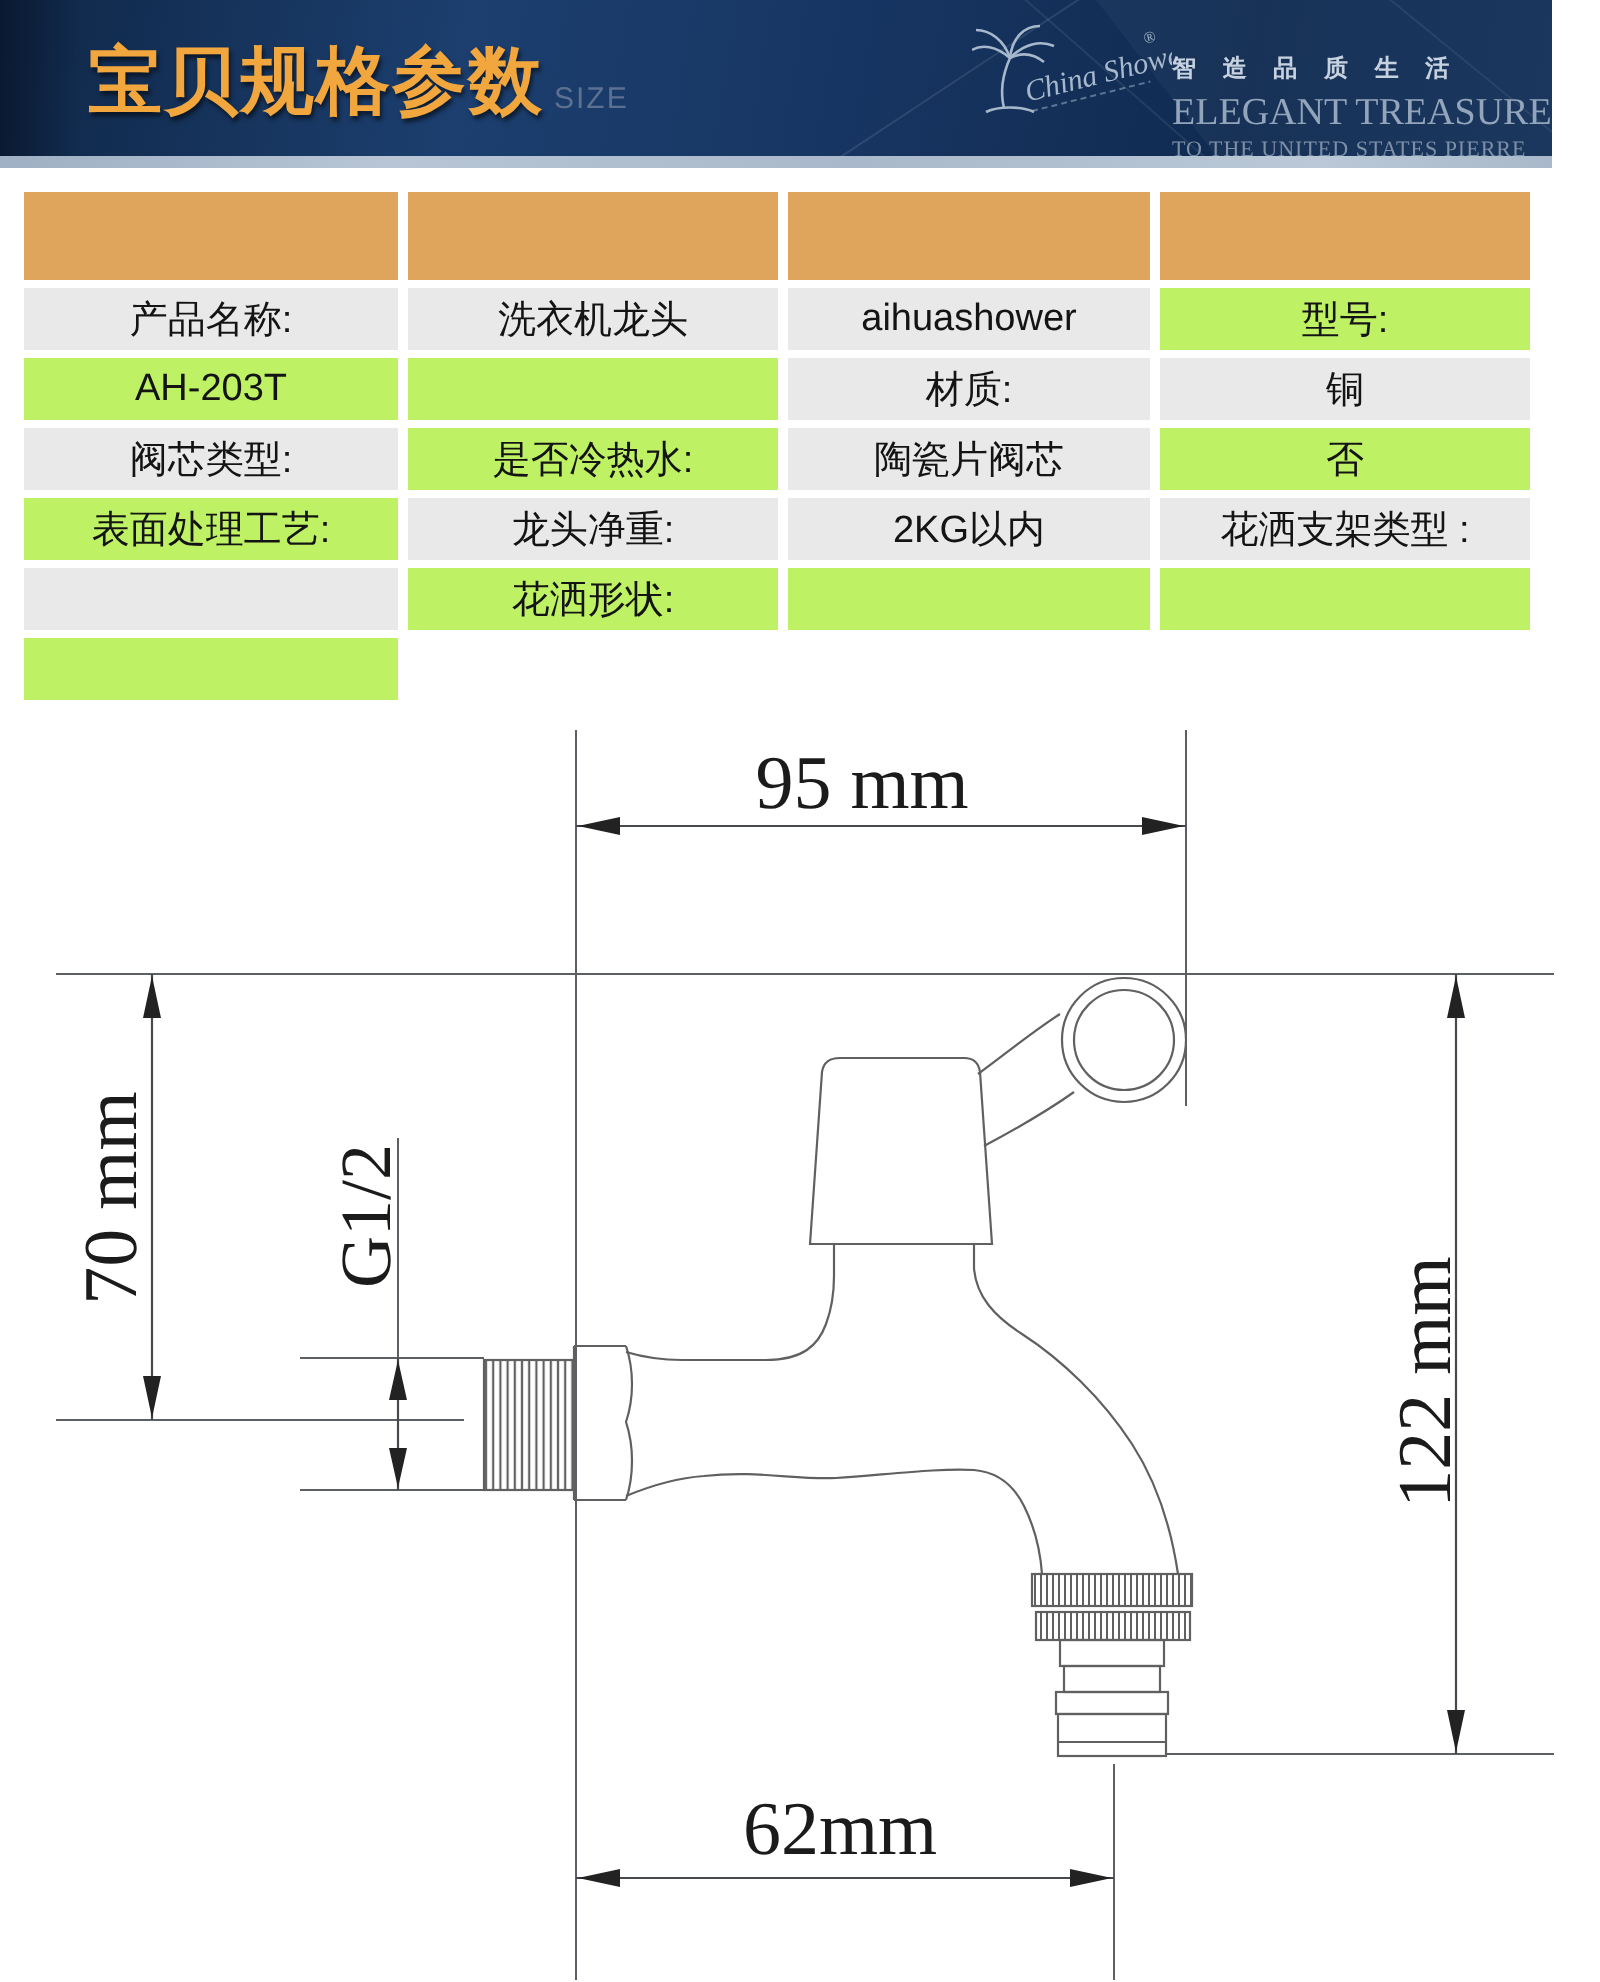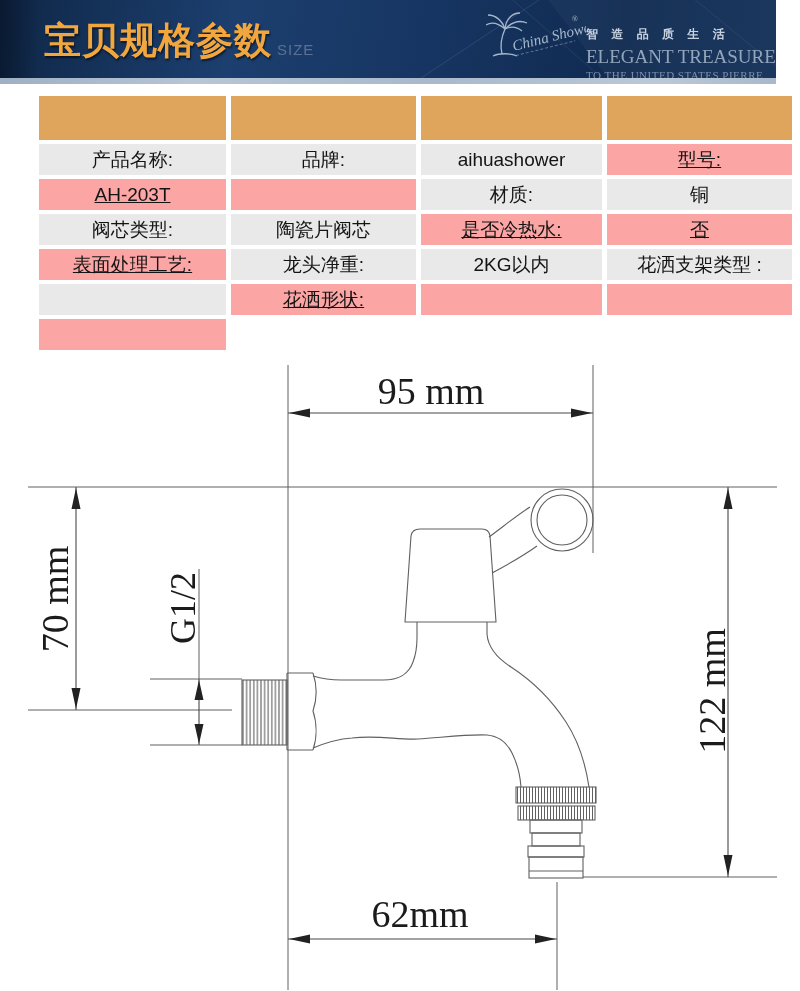--- a/index.html
+++ b/index.html
@@ -35,33 +35,33 @@
   .subtitle-en { font-family:"Liberation Serif", serif; font-size:11px; color:#7E90A8; letter-spacing:.5px; margin-top:1px; white-space:nowrap; }
   .fineprint { margin-top:6px; }
   .fineprint div { height:2px; background:rgba(170,190,215,.24); margin-bottom:2px; }
   .header-strip {
     position:absolute; left:0; top:78px; width:776px; height:6px;
     background:linear-gradient(90deg,#9FB0C4,#B7C5D5 25%,#A9B9CB 55%,#BAC8D7 85%,#A9B9CB);
   }
 
   
   .spec-table {
-    position:absolute; left:39px; top:96px;
+    position:absolute; left:12px; top:96px;
     display:grid;
     grid-template-columns:187px 185px 181px 185px;
     grid-template-rows:44px repeat(6,31px);
     column-gap:5px; row-gap:4px;
   }
   .cell {
     display:flex; align-items:center; justify-content:center;
     font-size:19px; color:#141414; white-space:nowrap;
   }
   .cell.th { background:#DFA55D; }
   .cell.lt { background:#E9E9E9; }
-  .cell.dk { background:#fca5a5;text-decoration:underline; }
+  .cell.dk { background:#bef264; }
 
   
   .diagram { position:absolute; left:0; top:360px; }
   .dimtext { font-family:"Liberation Serif", serif; fill:#1b1b1b; }
 </style>
 </head>
 <body>
 
 <div class="header">
   <svg class="facets" width="776" height="78" viewBox="0 0 776 78">
@@ -105,33 +105,33 @@
 </div>
 <div class="header-strip"></div>
 
 <div class="spec-table">
   <div class="cell th"></div>
   <div class="cell th"></div>
   <div class="cell th"></div>
   <div class="cell th"></div>
 
   <div class="cell lt">产品名称:</div>
-  <div class="cell lt">品牌:</div>
+  <div class="cell lt">洗衣机龙头</div>
   <div class="cell lt">aihuashower</div>
 
   <div class="cell dk">型号:</div>
   <div class="cell dk">AH-203T</div>
   <div class="cell dk"></div>
 
   <div class="cell lt">材质:</div>
   <div class="cell lt">铜</div>
   <div class="cell lt">阀芯类型:</div>
+  <div class="cell dk">是否冷热水:</div>
+
   <div class="cell lt">陶瓷片阀芯</div>
-
-  <div class="cell dk">是否冷热水:</div>
   <div class="cell dk">否</div>
   <div class="cell dk">表面处理工艺:</div>
 
   <div class="cell lt">龙头净重:</div>
   <div class="cell lt">2KG以内</div>
   <div class="cell lt">花洒支架类型 :</div>
   <div class="cell lt"></div>
 
   <div class="cell dk">花洒形状:</div>
   <div class="cell dk"></div>

